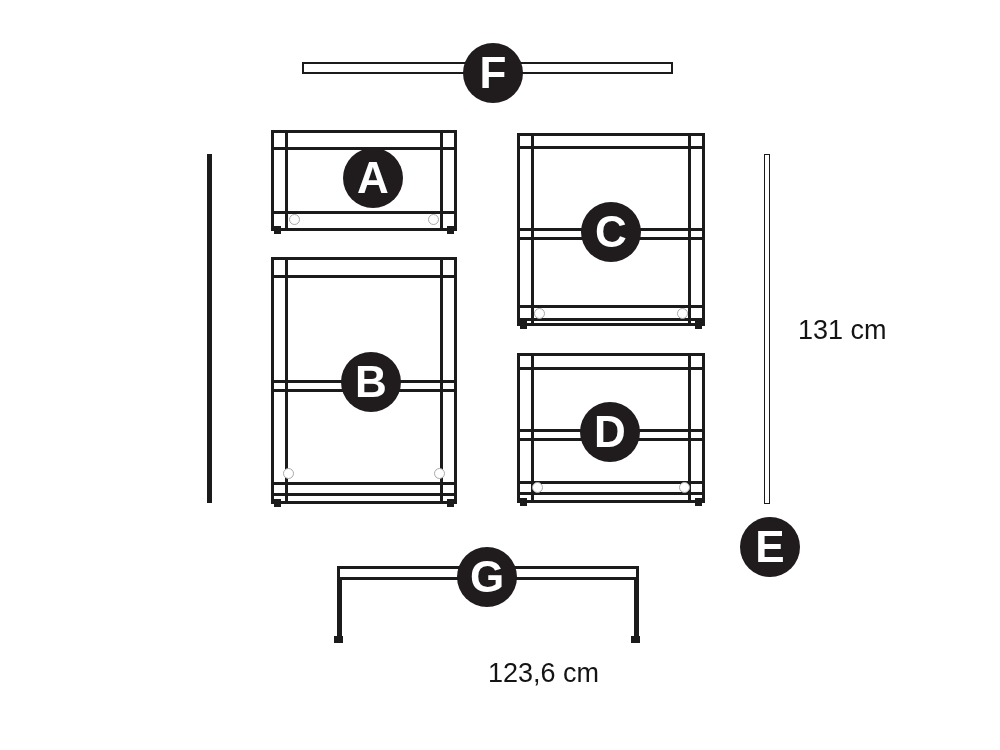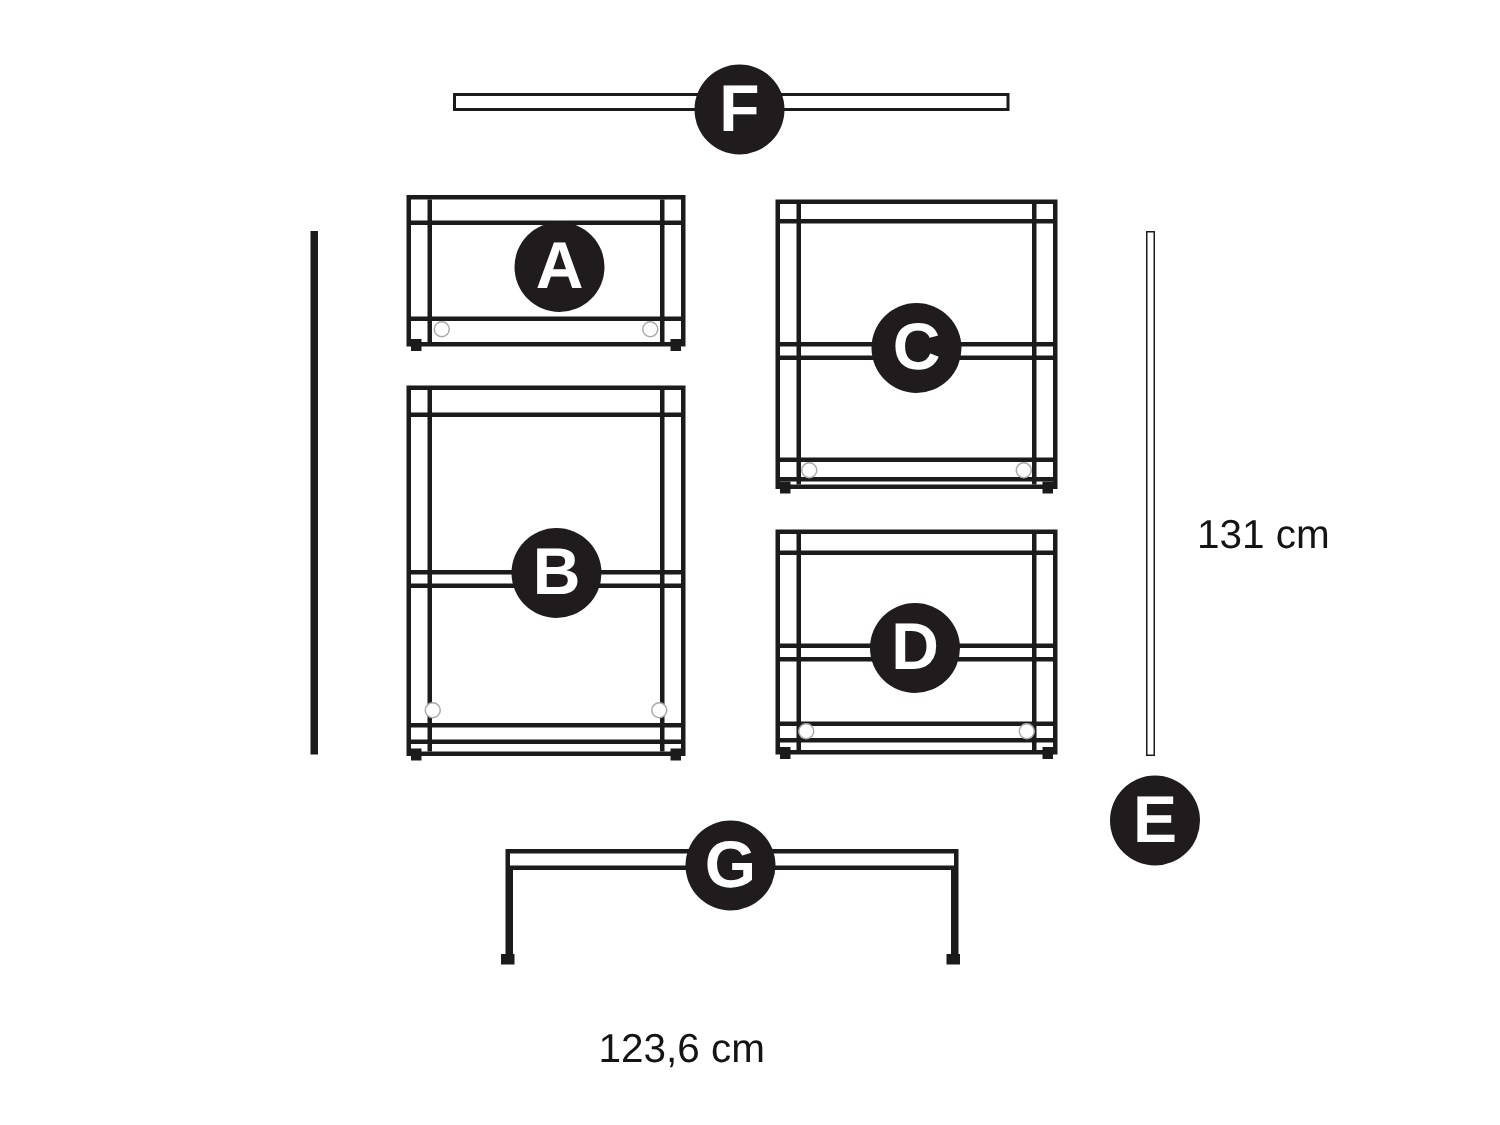--- a/index.html
+++ b/index.html
@@ -60,23 +60,23 @@
   
   .gbar{
     position:absolute;left:337px;top:566px;width:302px;height:14px;
     box-sizing:border-box;border:3px solid var(--ink);background:#fff;z-index:2;
   }
   .gleg{position:absolute;top:580px;width:5px;height:58px;background:var(--ink);}
   .gfoot{position:absolute;top:636px;width:9px;height:7px;background:var(--ink);}
   
   .dim{
     position:absolute;color:#141414;font-size:27px;line-height:1.15;
-    white-space:nowrap;z-index:3;margin-top:26px;
+    white-space:nowrap;z-index:3;
   }
-  .dim.center{text-align:left;}
+  .dim.center{text-align:right;}
 </style>
 </head>
 <body>
 
 <div class="canvas">
 
   <div class="fbar"></div>
   <div class="badge" style="left:463px;top:43px">F</div>
 
   <div class="side-solid"></div>

